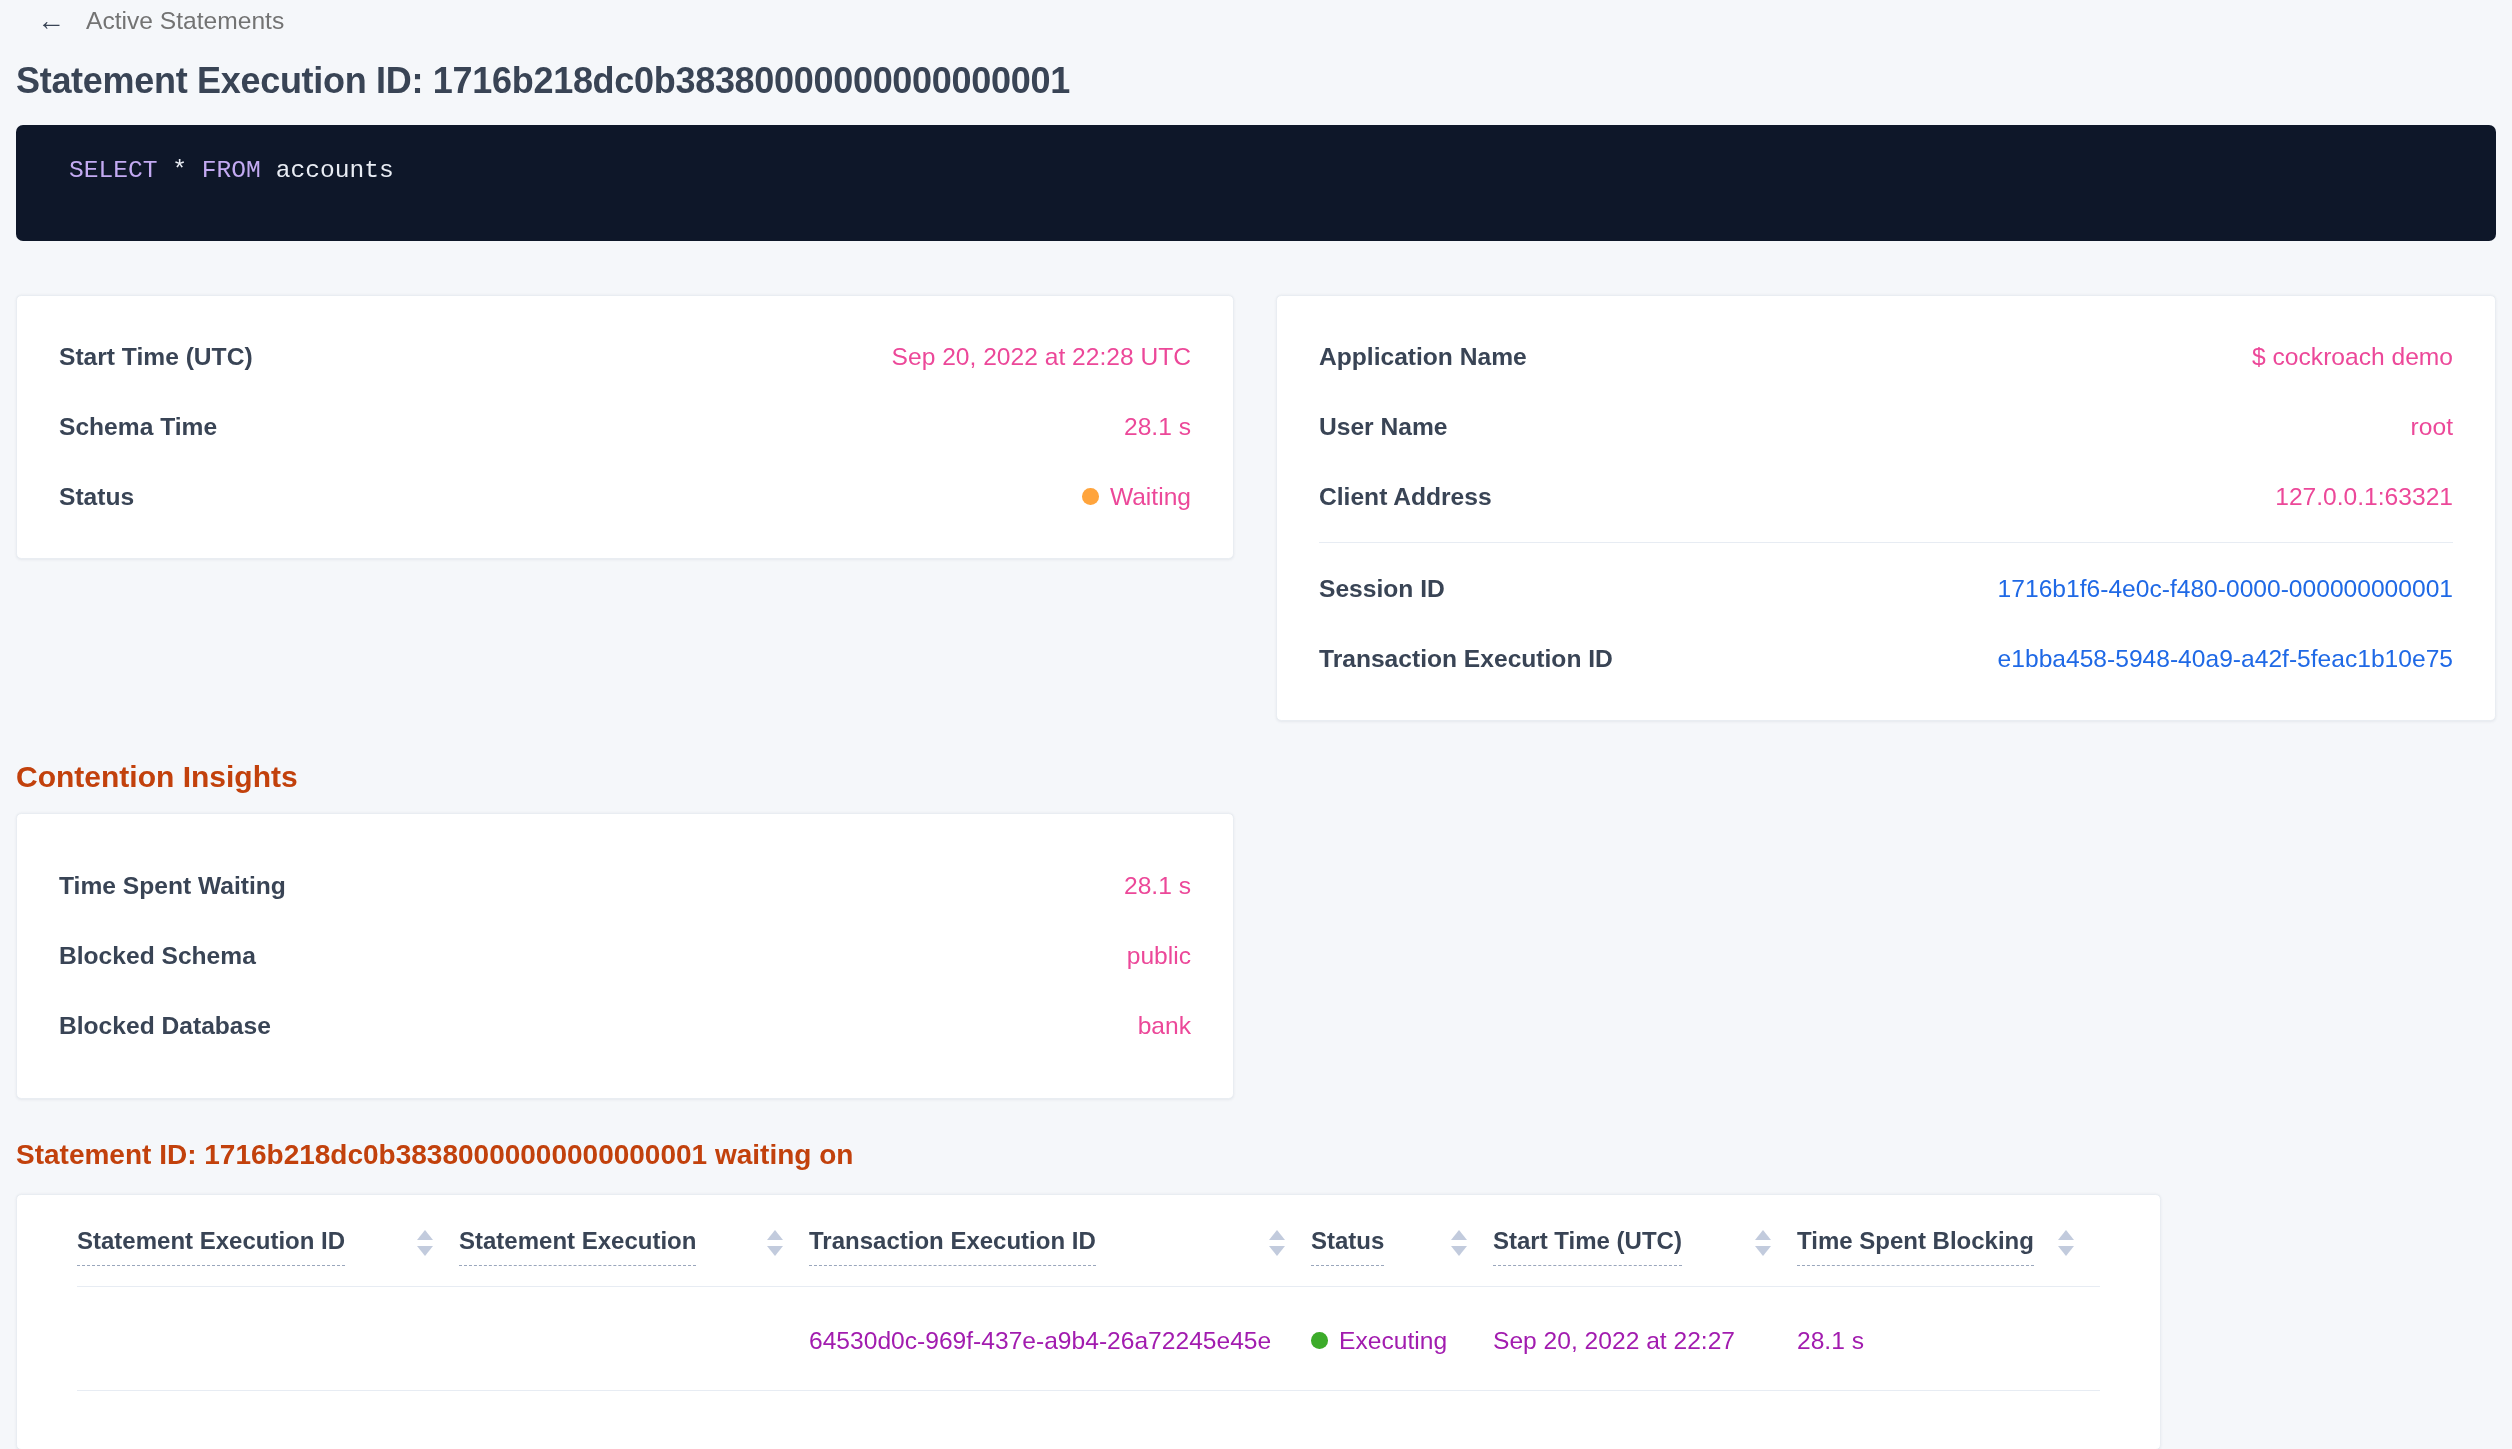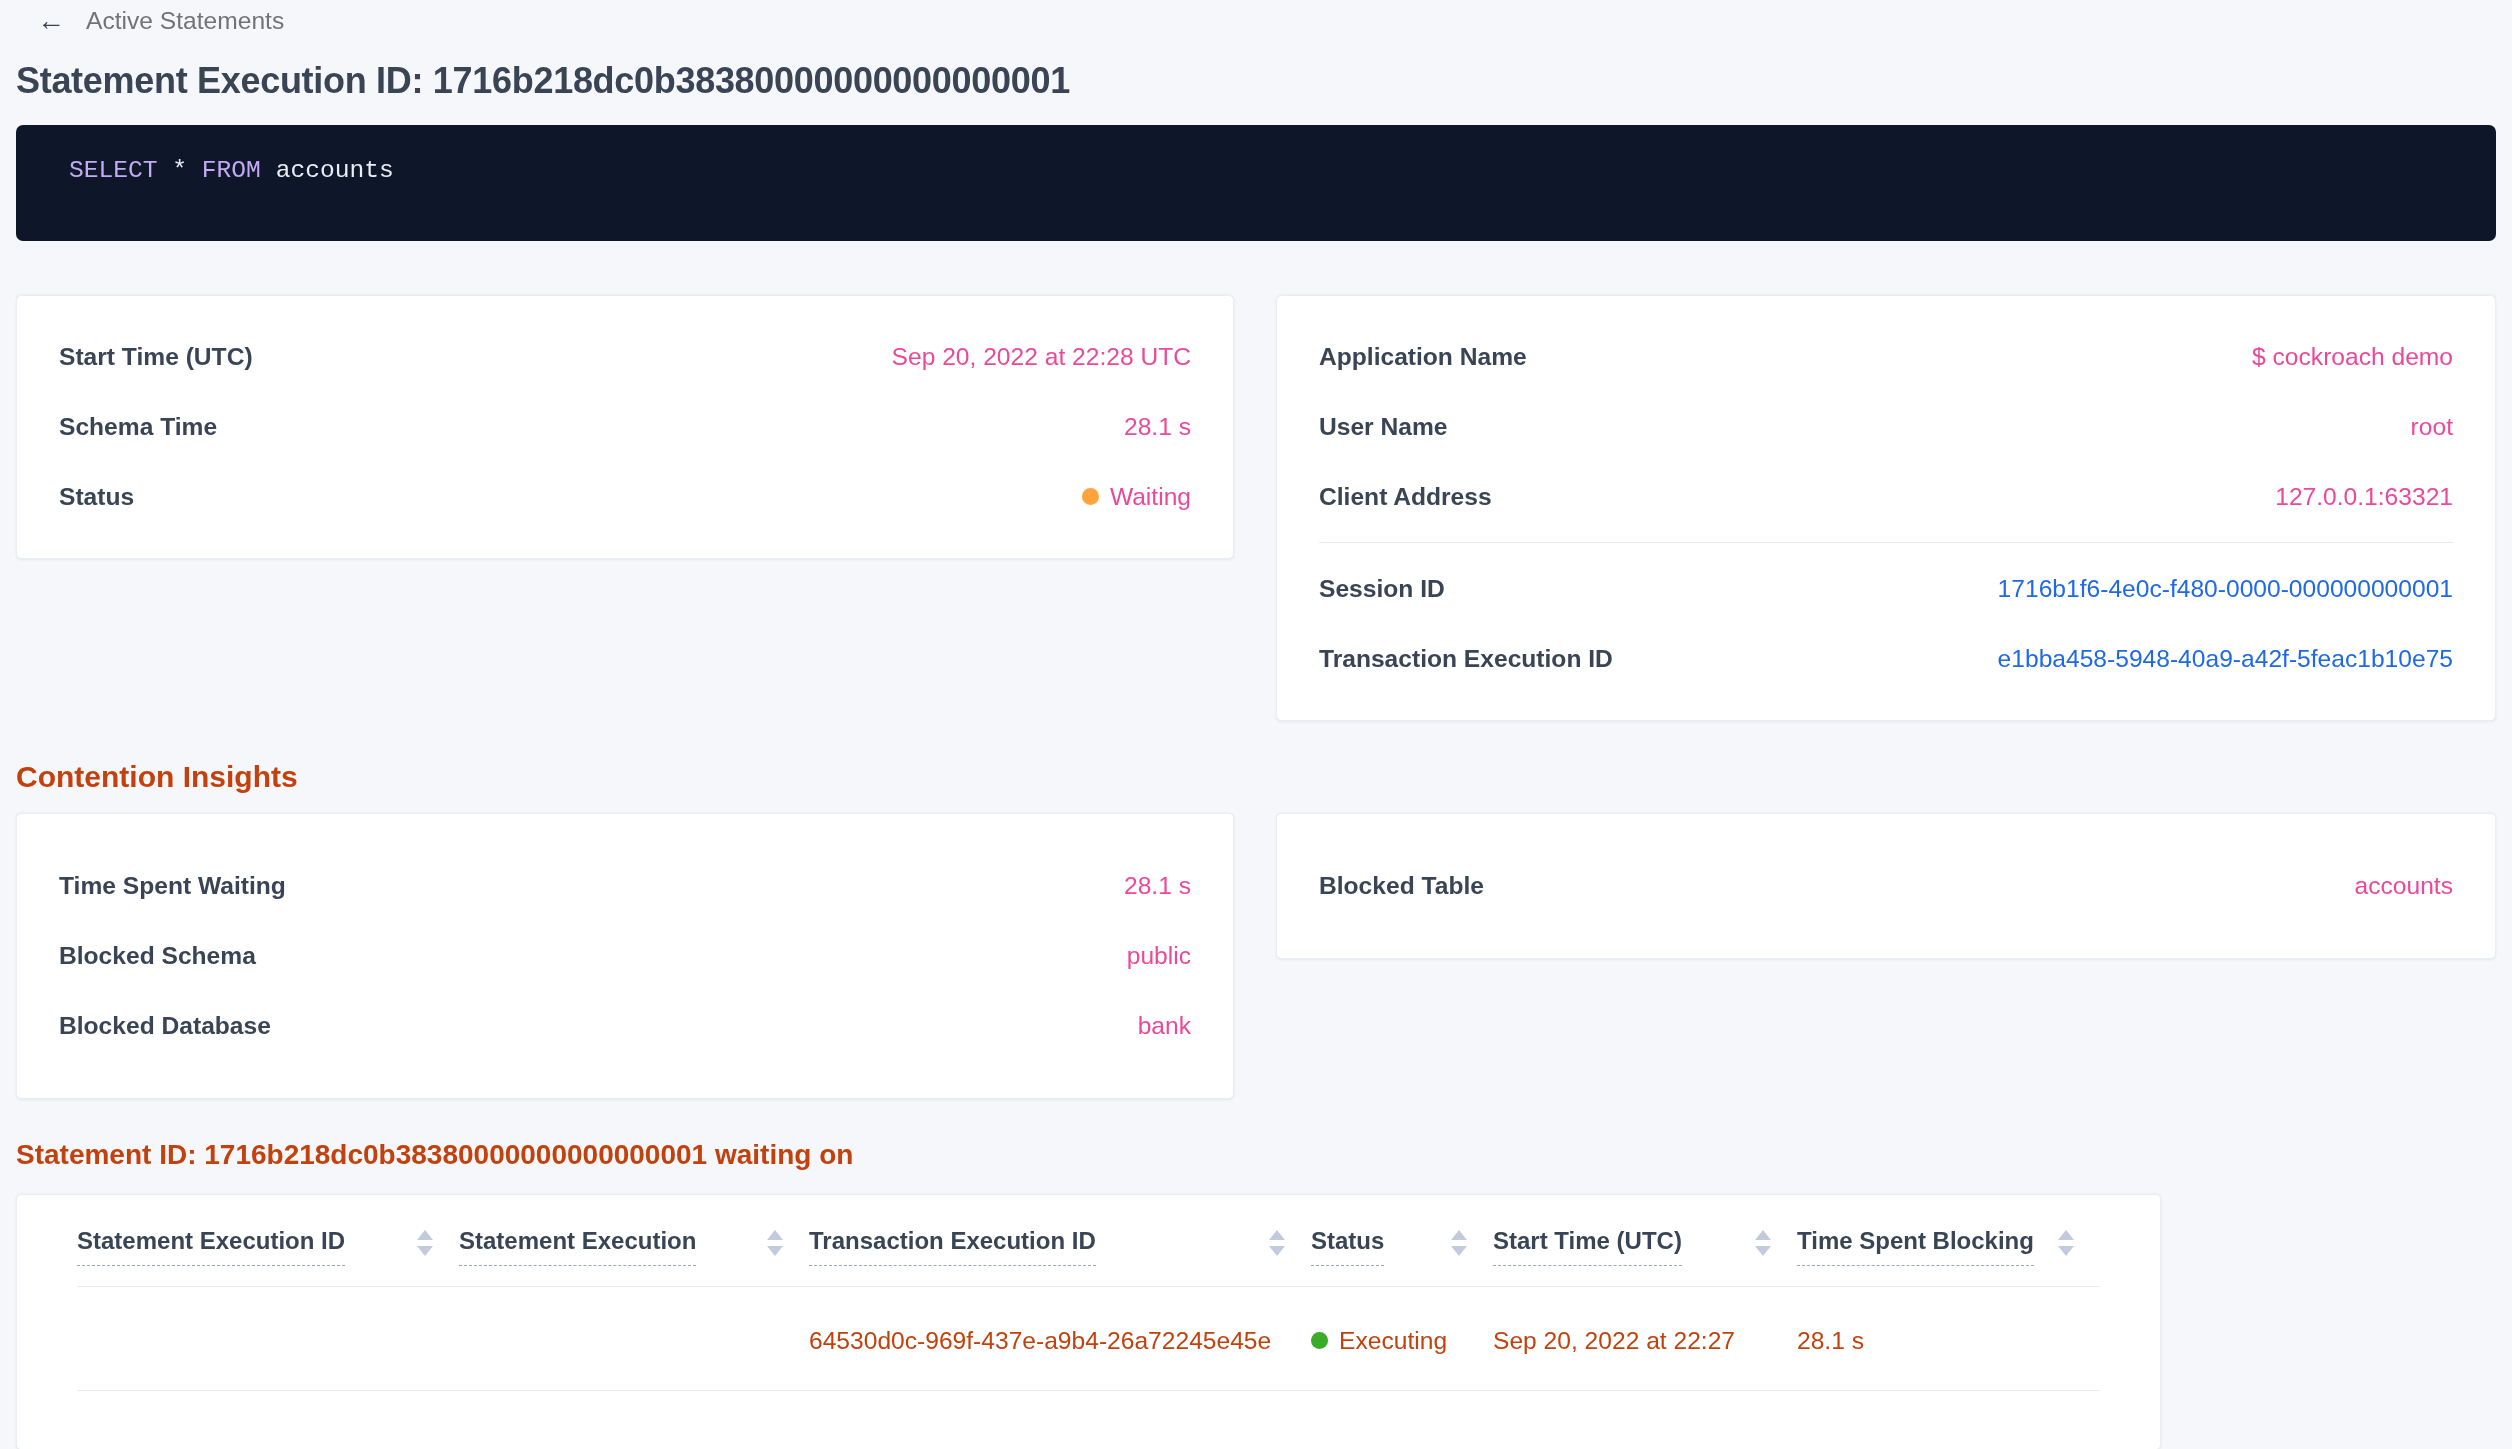--- a/index.html
+++ b/index.html
@@ -58,21 +58,21 @@
   th { text-align:left; padding:32px 26px 19.3px 0; border-bottom:0.9px solid #e7ecf3; vertical-align:top; }
   .th-inner { display:flex; align-items:flex-start; justify-content:space-between; cursor:pointer; }
   .th-label {
     font-size:24px; font-weight:700; color:#394455;
     border-bottom:1.8px dashed #9aa6bc; padding-bottom:10.5px;
   }
   .sort { display:inline-flex; flex-direction:column; gap:6.1px; padding-top:3.5px; cursor:pointer; }
   .tri { width:0; height:0; border-left:8px solid transparent; border-right:8px solid transparent; }
   .tri.up { border-bottom:10.5px solid #c2cbdd; }
   .tri.down { border-top:10.5px solid #c2cbdd; }
-  td { padding:40px 26px 35px 0; border-bottom:0.9px solid #e7ecf3; font-size:24.6px; color:#c2410c; }
+  td { padding:40px 26px 35px 0; border-bottom:0.9px solid #e7ecf3; font-size:24.6px; color:#a21caf; }
   .cell-status { display:flex; align-items:center; gap:11.4px; }
 </style>
 </head>
 <body>
 
 <div class="back-row">
   <span class="back-arrow">←</span>
   <a class="back-link">Active Statements</a>
 </div>
 
@@ -138,26 +138,20 @@
     <div class="info-row">
       <span class="info-label">Blocked Schema</span>
       <span class="info-value">public</span>
     </div>
     <div class="info-row">
       <span class="info-label">Blocked Database</span>
       <span class="info-value">bank</span>
     </div>
   </div>
 
-  <div class="card right pad-lg">
-    <div class="info-row">
-      <span class="info-label">Blocked Table</span>
-      <span class="info-value">accounts</span>
-    </div>
-  </div>
 
 </div>
 
 <h2 class="section-heading waiting-heading">Statement ID: 1716b218dc0b38380000000000000001 waiting on</h2>
 
 <div class="table-card">
   <table>
     <colgroup>
       <col style="width:382px">
         <col style="width:350px">

